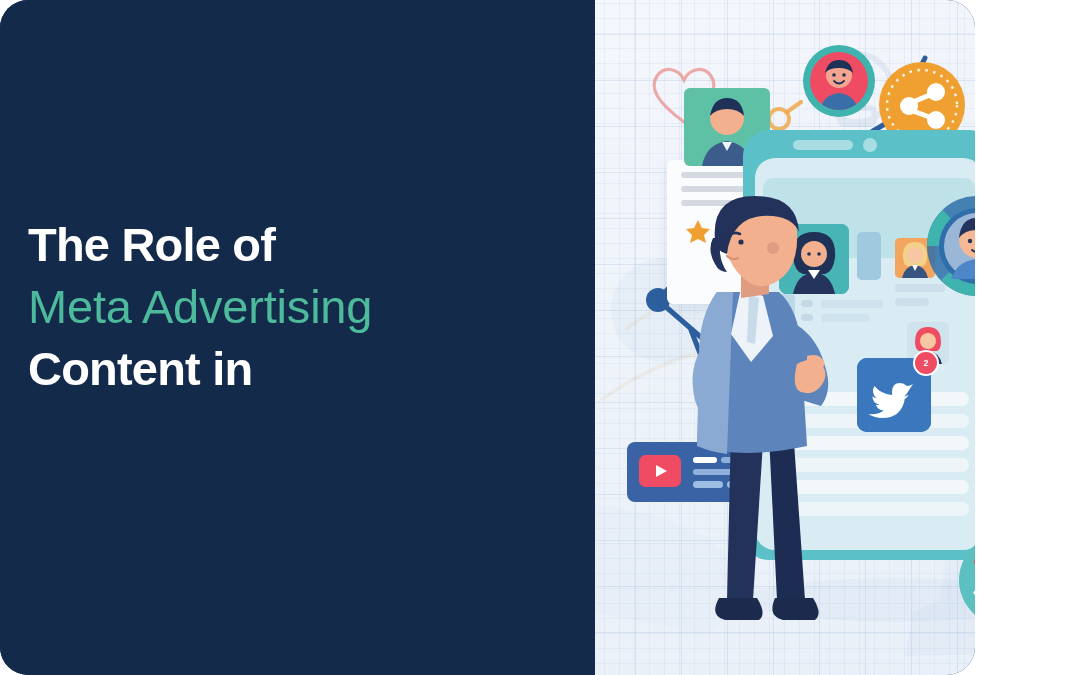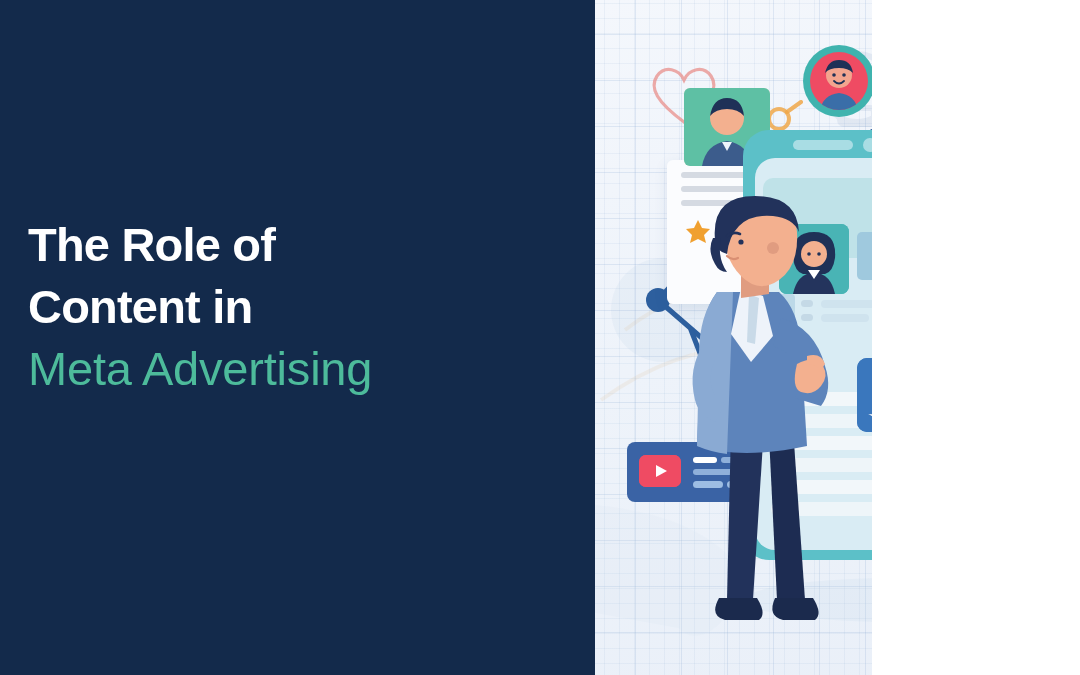--- a/index.html
+++ b/index.html
@@ -1,24 +1,25 @@
 <!DOCTYPE html>
 <html><head>
 <meta charset="utf-8">
 <title>UGC Meta Advertising Banner</title>
 <style>
   html,body{margin:0;padding:0;background:#ffffff;}
   body{font-family:"Liberation Sans","DejaVu Sans",sans-serif;}
 
   .banner{
     position:relative;
-    width:872px;height:675px;
+    width:975px;height:675px;
     overflow:hidden;
     display:flex;
     background:#0f2747;
+    border-radius:28px;
   }
 
   
   .left-panel{
     position:relative;
     width:595px;height:675px;
     background:#132a4b;
     flex:0 0 595px;
     overflow:hidden;
   }
@@ -95,22 +96,22 @@
   }
 </style>
 </head>
 <body>
 
 <div class="banner">
 
   <div class="left-panel">
     <div class="title-block">
       <span class="title-line bold">The Role of</span>
+      <span class="title-line accent">Meta Advertising</span>
       <span class="title-line bold">Content in</span>
-      <span class="title-line accent">Meta Advertising</span>
     </div>
   </div>
 
   <div class="illus">
 
     <div class="gridlines fine"></div>
     <div class="gridlines"></div>
 
     <svg class="layer" viewBox="0 0 485 675">
       <g opacity="0.14" fill="none" stroke="#e8a04a" stroke-width="7">

